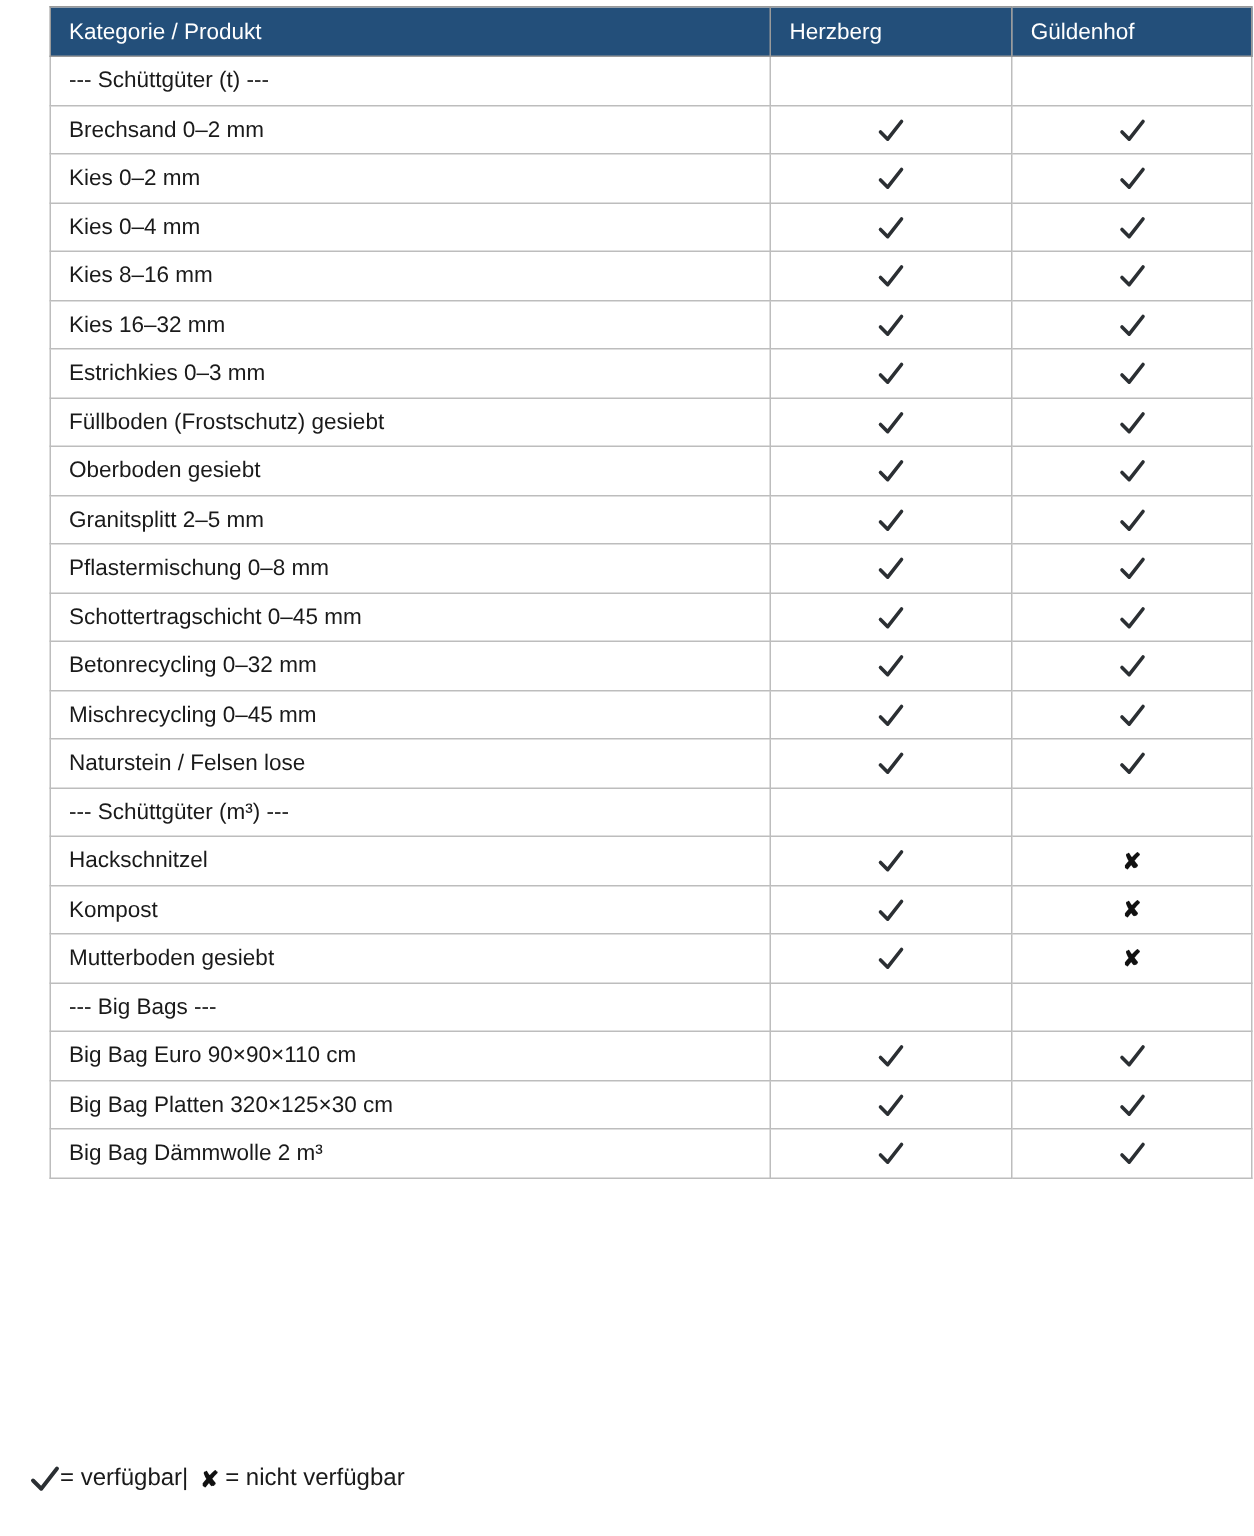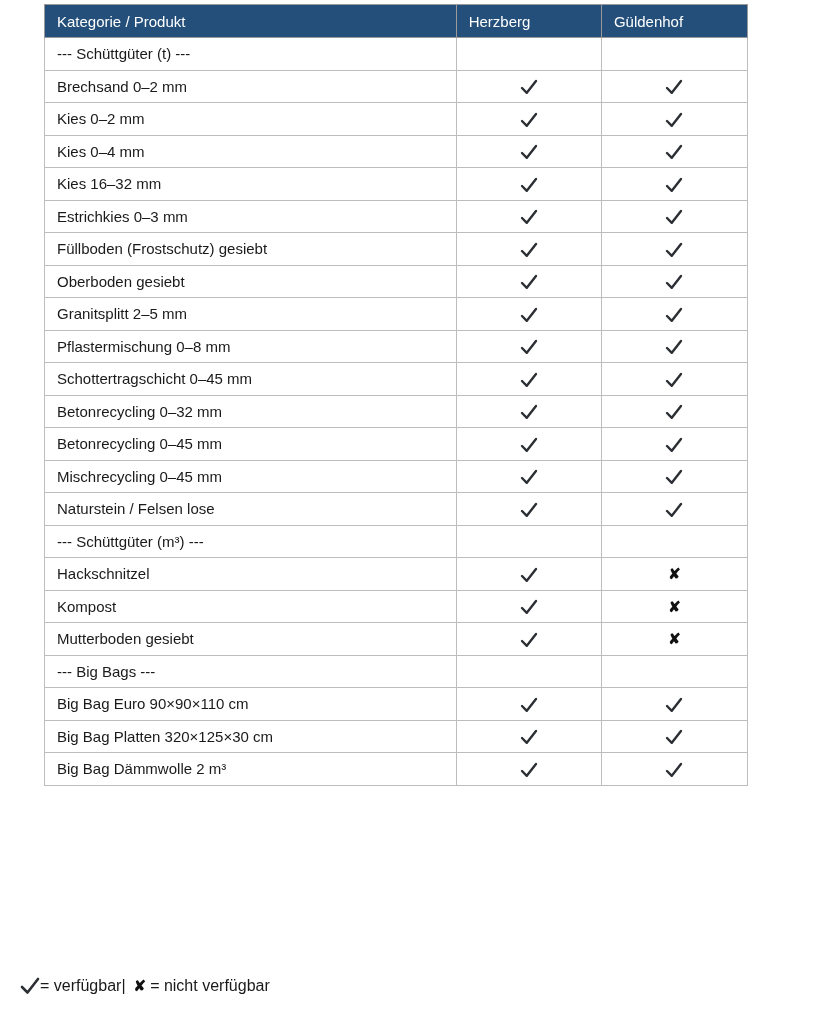--- a/index.html
+++ b/index.html
@@ -1,18 +1,18 @@
 <!DOCTYPE html>
 <html><head>
   <meta charset="utf-8">
   <style>
     html, body { margin: 0; padding: 0; background: #ffffff; }
     body { width: 836px; height: 1024px; position: relative; overflow: hidden;
            font-family: "Liberation Sans", sans-serif; color: #1a1a1a; }
-    table { position: absolute; left: 44px; top: 4px; width: 704px;
+    table { position: absolute; left: 33px; top: 4px; width: 802px;
             border-collapse: collapse; font-size: 15px; }
     th, td { border: 1.5px solid #bdbdbd; padding: 0 12px; height: 32.5px; box-sizing: border-box; }
     thead th { background: #234f7a; color: #ffffff; font-weight: normal; text-align: left;
                height: 33px; border-color: #9a9a9a; }
     col.c1 { width: 481px; } col.c2 { width: 161px; } col.c3 { width: 160px; }
     td.mark { text-align: center; }
     .check { display: inline-block; width: 18px; height: 16px; vertical-align: middle; }
     .cross { display: inline-block; font-weight: bold; font-size: 15px; vertical-align: middle; color:#111; }
     .legend { position: absolute; left: 20px; top: 977px; font-size: 16px; display: flex; align-items: flex-start; }
     .legend .check { width: 20px; height: 18px; }
@@ -61,20 +61,29 @@
       <tr>
         <td>Kies 0–4 mm</td>
         <td class="mark"><svg class="check" viewBox="0 0 18 16">
             <path d="M2 9 L6.8 13.8 L16 2" fill="none" stroke="#2b2f33" stroke-width="2.4" stroke-linecap="round" stroke-linejoin="round"></path>
           </svg></td>
         <td class="mark"><svg class="check" viewBox="0 0 18 16">
             <path d="M2 9 L6.8 13.8 L16 2" fill="none" stroke="#2b2f33" stroke-width="2.4" stroke-linecap="round" stroke-linejoin="round"></path>
           </svg></td>
       </tr>
       <tr>
+        <td>Kies 8–16 mm</td>
+        <td class="mark"><svg class="check" viewBox="0 0 18 16">
+            <path d="M2 9 L6.8 13.8 L16 2" fill="none" stroke="#2b2f33" stroke-width="2.4" stroke-linecap="round" stroke-linejoin="round"></path>
+          </svg></td>
+        <td class="mark"><svg class="check" viewBox="0 0 18 16">
+            <path d="M2 9 L6.8 13.8 L16 2" fill="none" stroke="#2b2f33" stroke-width="2.4" stroke-linecap="round" stroke-linejoin="round"></path>
+          </svg></td>
+      </tr>
+      <tr>
         <td>Kies 16–32 mm</td>
         <td class="mark"><svg class="check" viewBox="0 0 18 16">
             <path d="M2 9 L6.8 13.8 L16 2" fill="none" stroke="#2b2f33" stroke-width="2.4" stroke-linecap="round" stroke-linejoin="round"></path>
           </svg></td>
         <td class="mark"><svg class="check" viewBox="0 0 18 16">
             <path d="M2 9 L6.8 13.8 L16 2" fill="none" stroke="#2b2f33" stroke-width="2.4" stroke-linecap="round" stroke-linejoin="round"></path>
           </svg></td>
       </tr>
       <tr>
         <td>Estrichkies 0–3 mm</td>
@@ -125,29 +134,20 @@
         <td>Schottertragschicht 0–45 mm</td>
         <td class="mark"><svg class="check" viewBox="0 0 18 16">
             <path d="M2 9 L6.8 13.8 L16 2" fill="none" stroke="#2b2f33" stroke-width="2.4" stroke-linecap="round" stroke-linejoin="round"></path>
           </svg></td>
         <td class="mark"><svg class="check" viewBox="0 0 18 16">
             <path d="M2 9 L6.8 13.8 L16 2" fill="none" stroke="#2b2f33" stroke-width="2.4" stroke-linecap="round" stroke-linejoin="round"></path>
           </svg></td>
       </tr>
       <tr>
         <td>Betonrecycling 0–32 mm</td>
-        <td class="mark"><svg class="check" viewBox="0 0 18 16">
-            <path d="M2 9 L6.8 13.8 L16 2" fill="none" stroke="#2b2f33" stroke-width="2.4" stroke-linecap="round" stroke-linejoin="round"></path>
-          </svg></td>
-        <td class="mark"><svg class="check" viewBox="0 0 18 16">
-            <path d="M2 9 L6.8 13.8 L16 2" fill="none" stroke="#2b2f33" stroke-width="2.4" stroke-linecap="round" stroke-linejoin="round"></path>
-          </svg></td>
-      </tr>
-      <tr>
-        <td>Betonrecycling 0–45 mm</td>
         <td class="mark"><svg class="check" viewBox="0 0 18 16">
             <path d="M2 9 L6.8 13.8 L16 2" fill="none" stroke="#2b2f33" stroke-width="2.4" stroke-linecap="round" stroke-linejoin="round"></path>
           </svg></td>
         <td class="mark"><svg class="check" viewBox="0 0 18 16">
             <path d="M2 9 L6.8 13.8 L16 2" fill="none" stroke="#2b2f33" stroke-width="2.4" stroke-linecap="round" stroke-linejoin="round"></path>
           </svg></td>
       </tr>
       <tr>
         <td>Mischrecycling 0–45 mm</td>
         <td class="mark"><svg class="check" viewBox="0 0 18 16">

